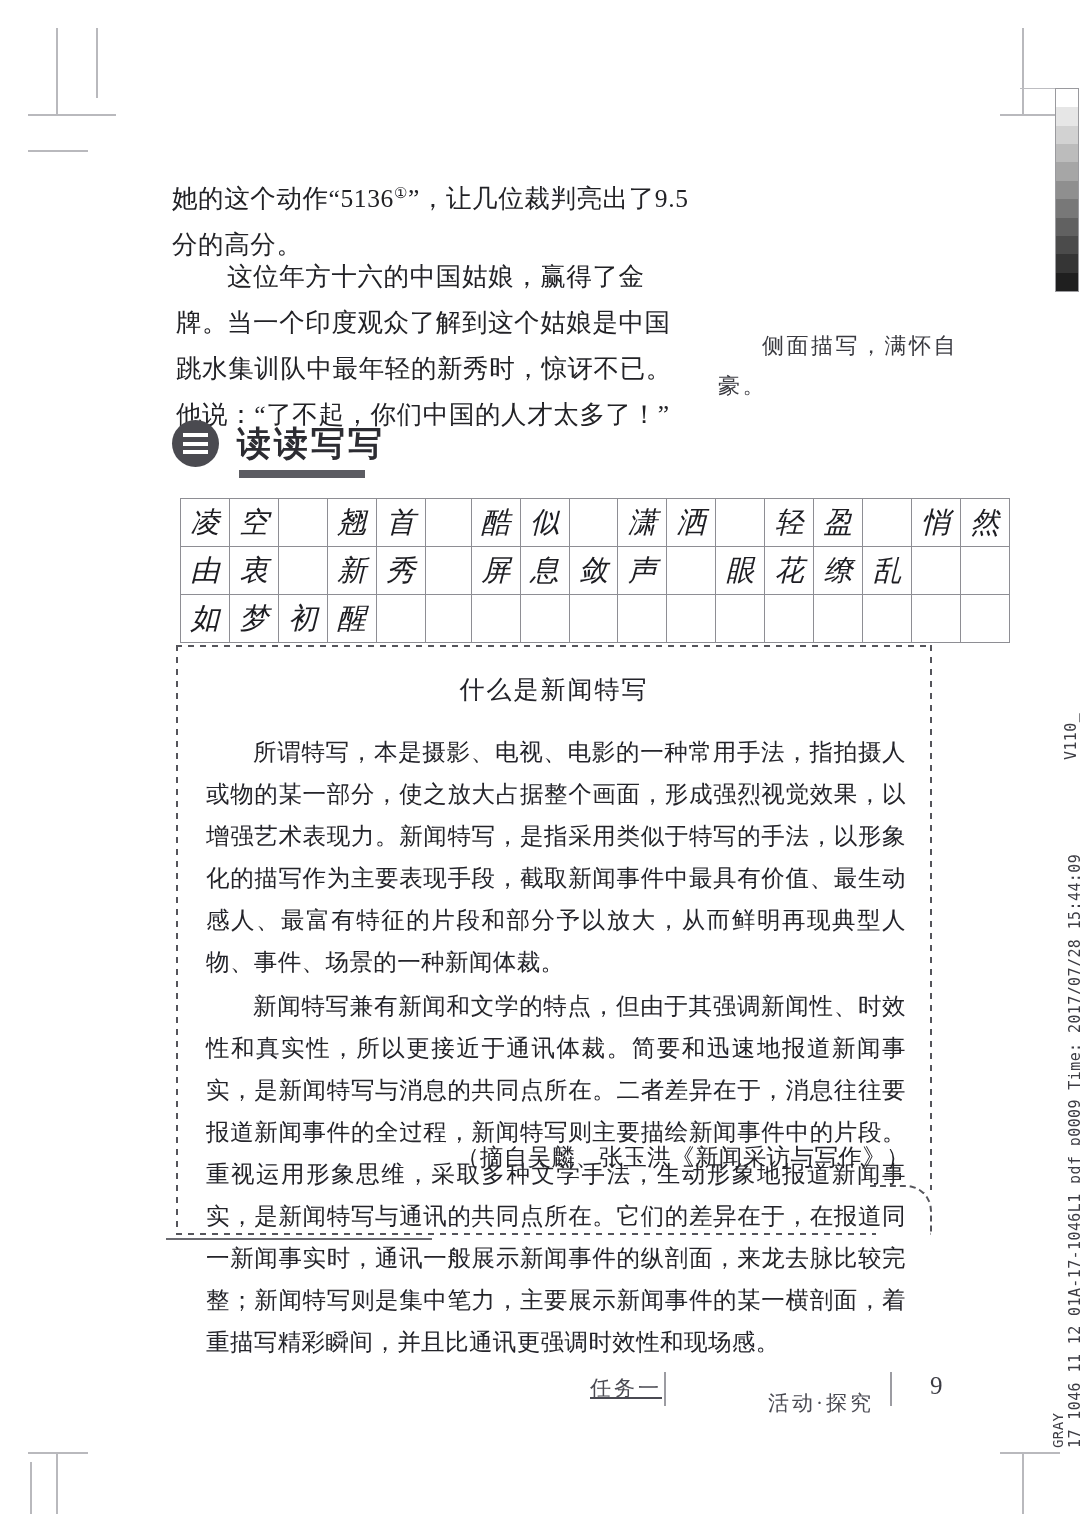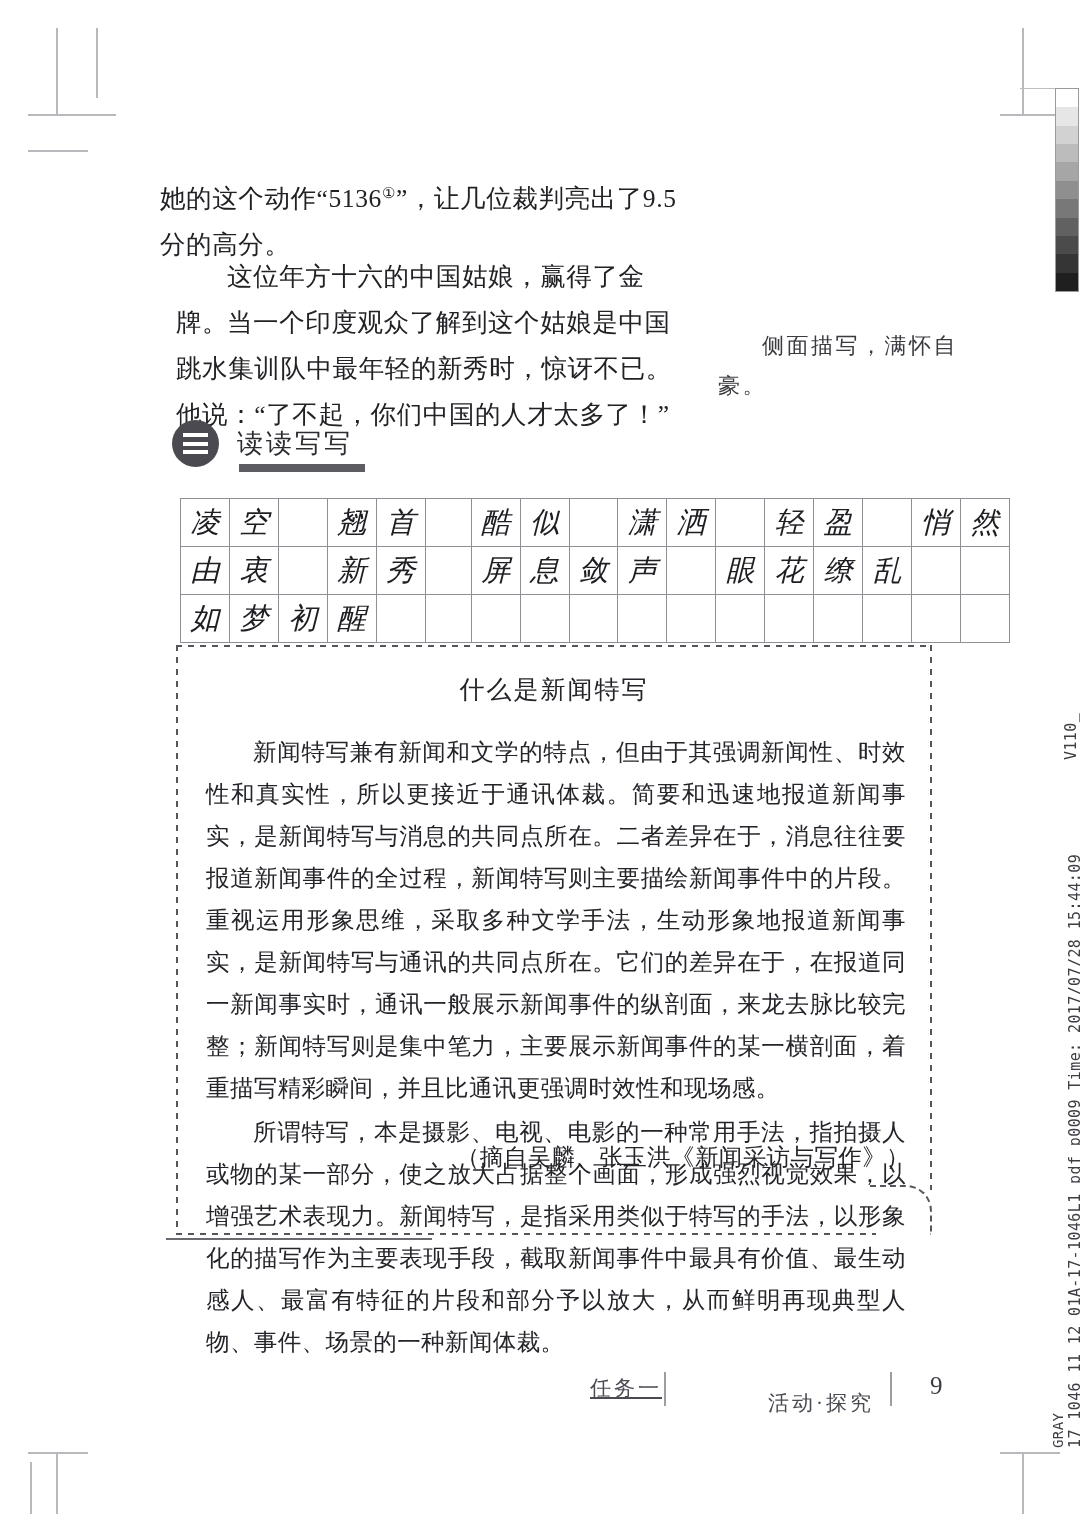--- a/index.html
+++ b/index.html
@@ -52,21 +52,21 @@
 
   
   .bodytext {
     position: absolute;
     font-size: 25.5px;
     line-height: 46px;
     letter-spacing: 0.6px;
     color: #222226;
     font-family: "Liberation Serif", "DejaVu Serif", serif;
   }
-  #para1 { left: 160px; top: 176px; width: 520px; }
+  #para1 { left: 172px; top: 176px; width: 520px; }
   #para2 { left: 176px; top: 254px; width: 520px; }
   #para3 { left: 176px; top: 300px; width: 520px; }
   .indent { text-indent: 2em; }
   .sup-note {
     font-size: 15px;
     vertical-align: super;
     line-height: 0;
   }
 
   
@@ -104,23 +104,24 @@
     width: 25px;
     height: 4px;
     background: #ffffff;
     display: block;
   }
   #section-icon i:nth-child(1) { top: 13px; }
   #section-icon i:nth-child(2) { top: 21.5px; }
   #section-icon i:nth-child(3) { top: 30px; }
   #section-title-wrap { margin-left: 18px; position: relative; }
   #section-title {
-    font-size: 26px;
+    font-size: 34px;
     letter-spacing: 3px;
     color: #2c2c32;
+    font-weight: bold;
   }
   #section-underline {
     position: absolute;
     left: 2px;
     bottom: -11px;
     width: 126px;
     height: 8px;
     background: #5c5c62;
   }
 
@@ -415,22 +416,22 @@
   <div id="info-box">
     <div class="dash" id="ib-top"></div>
     <div class="dash vert" id="ib-left"></div>
     <div class="dash vert" id="ib-right"></div>
     <div class="dash" id="ib-bottom"></div>
     <div id="ib-notch"></div>
 
     <div id="info-title">什么是新闻特写</div>
 
     <div id="info-body">
+      <p>所谓特写，本是摄影、电视、电影的一种常用手法，指拍摄人或物的某一部分，使之放大占据整个画面，形成强烈视觉效果，以增强艺术表现力。新闻特写，是指采用类似于特写的手法，以形象化的描写作为主要表现手段，截取新闻事件中最具有价值、最生动感人、最富有特征的片段和部分予以放大，从而鲜明再现典型人物、事件、场景的一种新闻体裁。</p>
       <p>新闻特写兼有新闻和文学的特点，但由于其强调新闻性、时效性和真实性，所以更接近于通讯体裁。简要和迅速地报道新闻事实，是新闻特写与消息的共同点所在。二者差异在于，消息往往要报道新闻事件的全过程，新闻特写则主要描绘新闻事件中的片段。重视运用形象思维，采取多种文学手法，生动形象地报道新闻事实，是新闻特写与通讯的共同点所在。它们的差异在于，在报道同一新闻事实时，通讯一般展示新闻事件的纵剖面，来龙去脉比较完整；新闻特写则是集中笔力，主要展示新闻事件的某一横剖面，着重描写精彩瞬间，并且比通讯更强调时效性和现场感。</p>
-      <p>所谓特写，本是摄影、电视、电影的一种常用手法，指拍摄人或物的某一部分，使之放大占据整个画面，形成强烈视觉效果，以增强艺术表现力。新闻特写，是指采用类似于特写的手法，以形象化的描写作为主要表现手段，截取新闻事件中最具有价值、最生动感人、最富有特征的片段和部分予以放大，从而鲜明再现典型人物、事件、场景的一种新闻体裁。</p>
     </div>
 
     <div id="info-source">（摘自吴麟、张玉洪《新闻采访与写作》）</div>
   </div>
 
   <div id="footnote-rule"></div>
   <div id="footnote">
   </div>
 
   <div id="footer">

